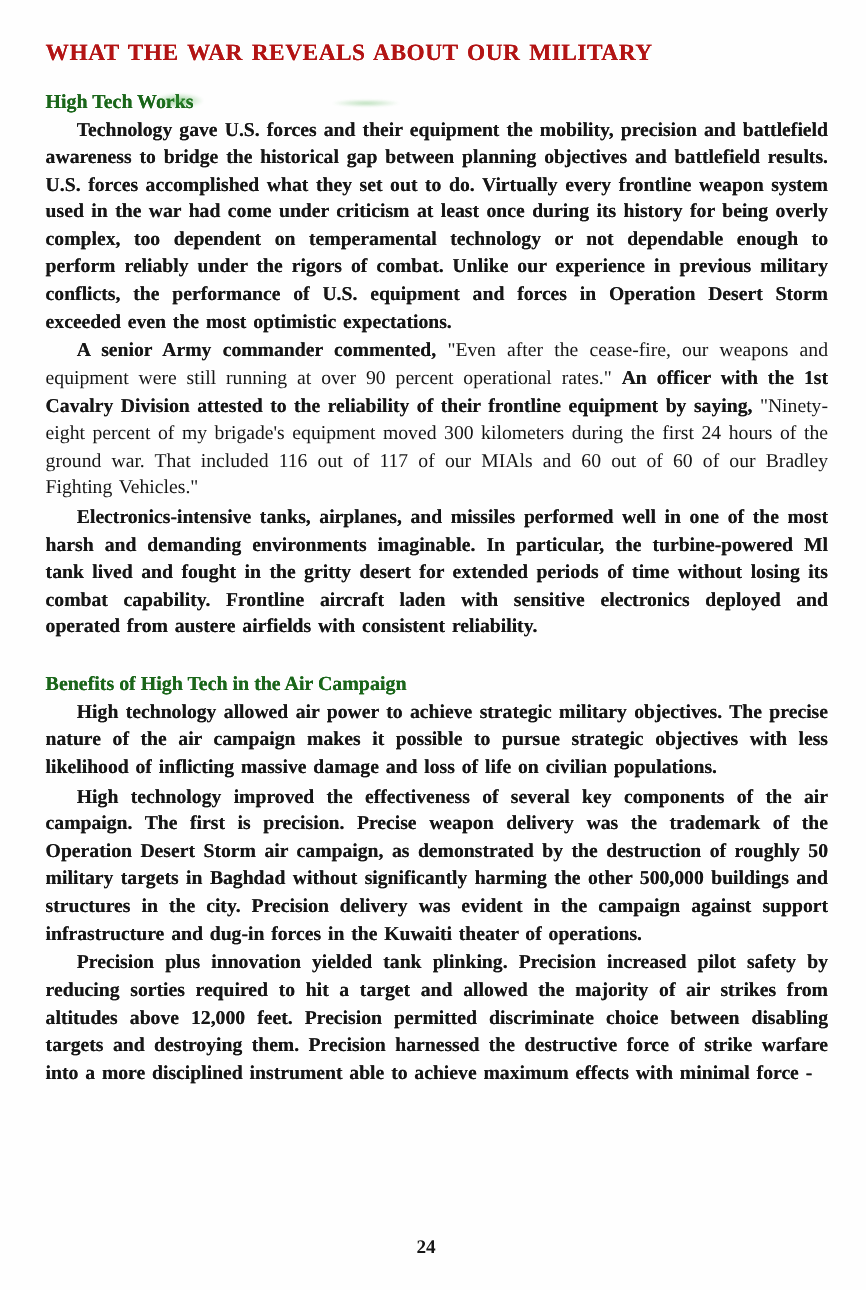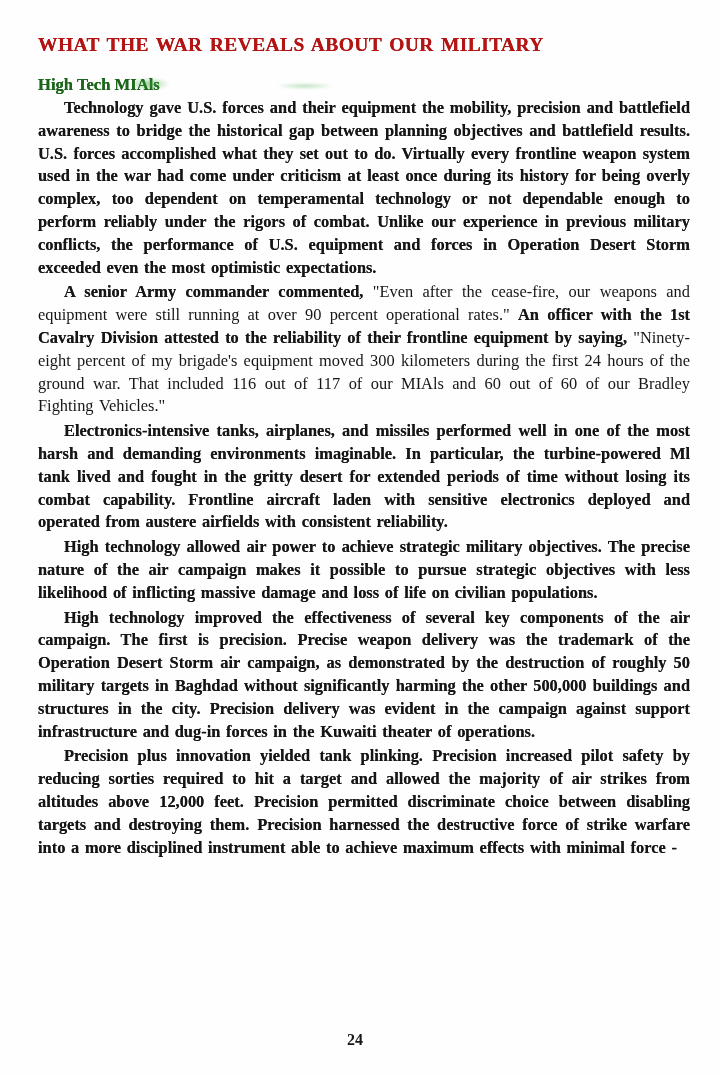--- a/index.html
+++ b/index.html
@@ -88,31 +88,34 @@
 </style>
 </head>
 <body>
 
 <div class="page">
 
   <h1 class="doc-title">WHAT THE WAR REVEALS ABOUT OUR MILITARY</h1>
   <div class="title-smudge"></div>
 
   <h2 class="section-heading">
-    <span>High Tech MIAls</span>
+    <span>High Tech Works</span>
     <span class="heading-smudge"></span>
   </h2>
 
   <p class="para"><span class="seg-bold">Technology gave U.S. forces and their equipment the mobility, precision and battlefield awareness to bridge the historical gap between planning objectives and battlefield results. U.S. forces accomplished what they set out to do. Virtually every frontline weapon system used in the war had come under criticism at least once during its history for being overly complex, too dependent on temperamental technology or not dependable enough to perform reliably under the rigors of combat. Unlike our experience in previous military conflicts, the performance of U.S. equipment and forces in Operation Desert Storm exceeded even the most optimistic expectations.</span></p>
 
   <p class="para"><span class="seg-bold">A senior Army commander commented, </span><span class="seg-regular">"Even after the cease-fire, our weapons and equipment were still running at over 90 percent operational rates." </span><span class="seg-bold">An officer with the 1st Cavalry Division attested to the reliability of their frontline equipment by saying, </span><span class="seg-regular">"Ninety-eight percent of my brigade's equipment moved 300 kilometers during the first 24 hours of the ground war. That included 116 out of 117 of our MIAls and 60 out of 60 of our Bradley Fighting Vehicles."</span></p>
 
   <p class="para"><span class="seg-bold">Electronics-intensive tanks, airplanes, and missiles performed well in one of the most harsh and demanding environments imaginable. In particular, the turbine-powered Ml tank lived and fought in the gritty desert for extended periods of time without losing its combat capability. Frontline aircraft laden with sensitive electronics deployed and operated from austere airfields with consistent reliability.</span></p>
 
 
+  <h2 class="section-heading second">
+    <span>Benefits of High Tech in the Air Campaign</span>
+  </h2>
 
   <p class="para"><span class="seg-bold">High technology allowed air power to achieve strategic military objectives. The precise nature of the air campaign makes it possible to pursue strategic objectives with less likelihood of inflicting massive damage and loss of life on civilian populations.</span></p>
 
   <p class="para"><span class="seg-bold">High technology improved the effectiveness of several key components of the air campaign. The first is precision. Precise weapon delivery was the trademark of the Operation Desert Storm air campaign, as demonstrated by the destruction of roughly 50 military targets in Baghdad without significantly harming the other 500,000 buildings and structures in the city. Precision delivery was evident in the campaign against support infrastructure and dug-in forces in the Kuwaiti theater of operations.</span></p>
 
   <p class="para"><span class="seg-bold">Precision plus innovation yielded tank plinking. Precision increased pilot safety by reducing sorties required to hit a target and allowed the majority of air strikes from altitudes above 12,000 feet. Precision permitted discriminate choice between disabling targets and destroying them. Precision harnessed the destructive force of strike warfare into a more disciplined instrument able to achieve maximum effects with minimal force -</span></p>
 
   <footer class="page-footer">
     <span class="page-number">24</span>
   </footer>

